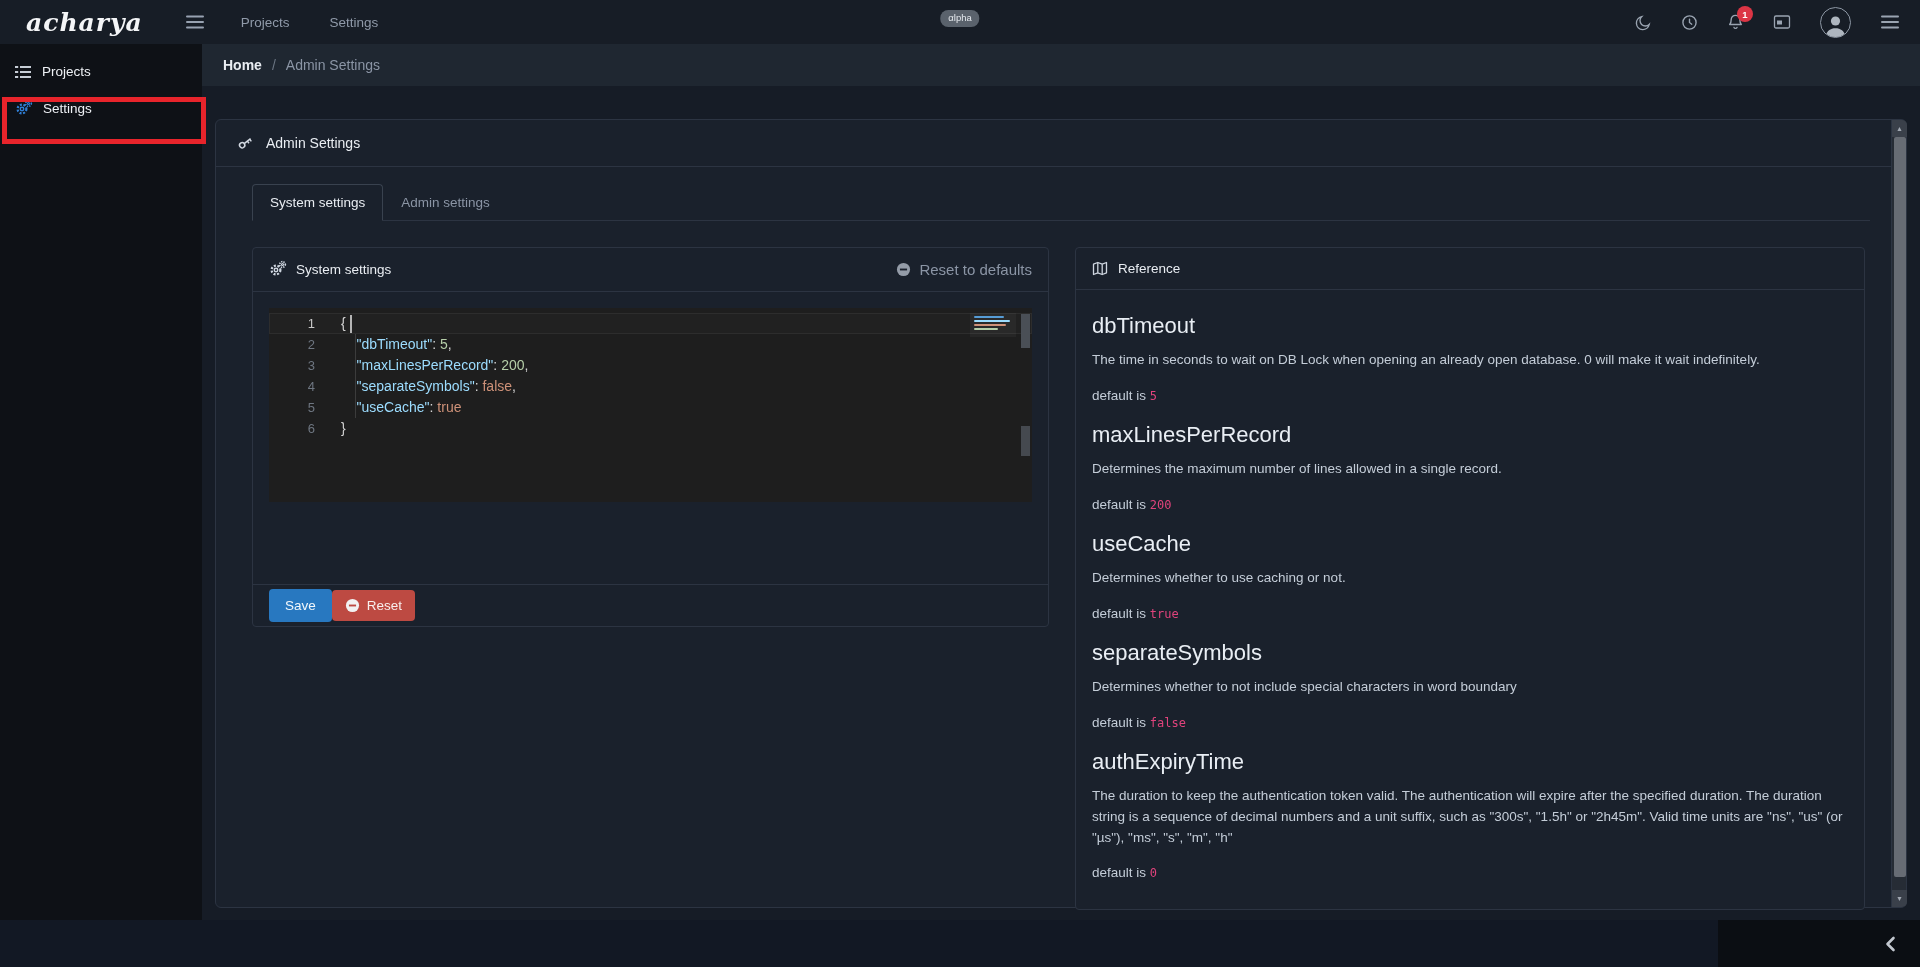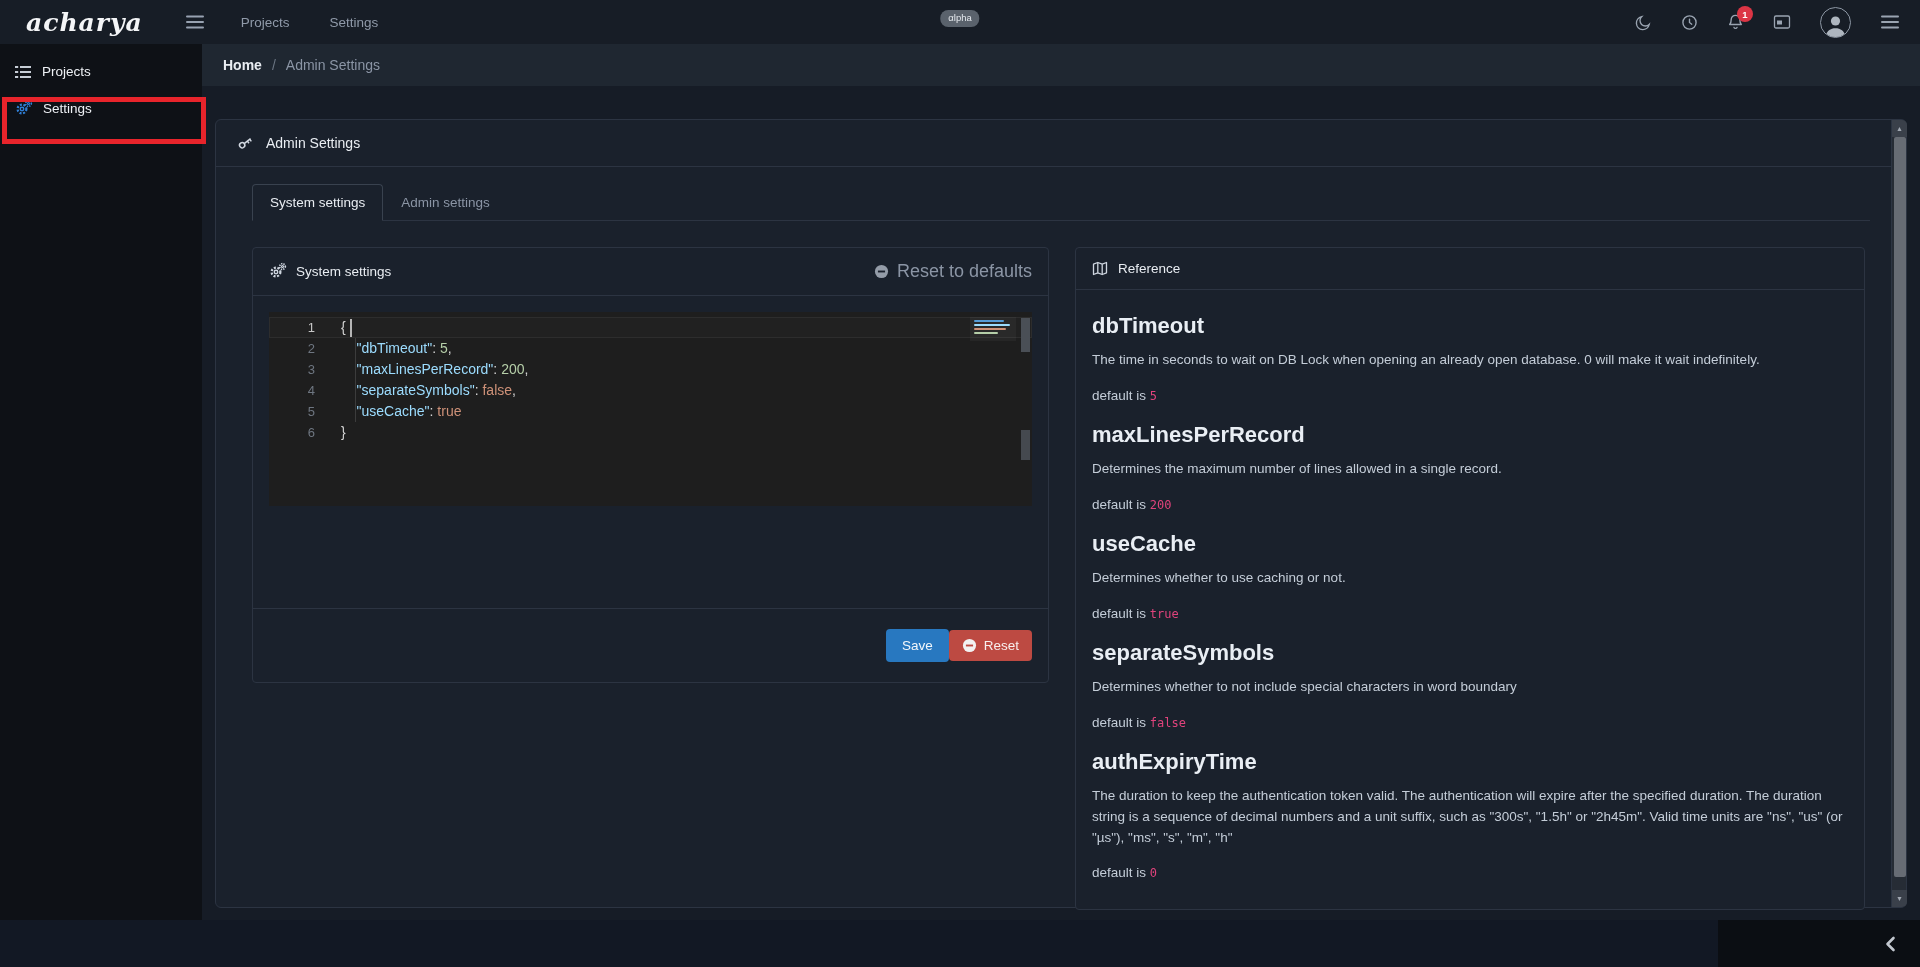--- a/index.html
+++ b/index.html
@@ -45,49 +45,49 @@
   .tab.active { color:#e9edf2; background:#1a212c; border:1px solid #39424f; border-bottom:1px solid #1a212c; border-radius:4px 4px 0 0; }
 
   .panels { margin:26px 0 0 36px; display:flex; gap:26px; align-items:flex-start; }
   .panel { border:1px solid #2c3442; border-radius:4px; background:#1a212c; }
   .panel-left { width:797px; }
   .panel-right { width:790px; height:663px; overflow:hidden; }
   .panel-header { display:flex; align-items:center; justify-content:space-between; padding:13px 16px; border-bottom:1px solid #2c3442; font-size:13.5px; color:#e9edf2; }
   .panel-title { display:flex; align-items:center; gap:10px; }
   .panel-title .ic { color:#cfd6e0; display:flex; }
   .gear-wrap.grey { color:#cfd6e0; }
-  .reset-defaults { display:flex; align-items:center; gap:8px; color:#8b95a5; font-size:18px; cursor:pointer; }
+  .reset-defaults { display:flex; align-items:center; gap:8px; color:#8b95a5; font-size:15px; cursor:pointer; }
 
   
   .panel-body { padding:16px; }
   .editor { height:194px; margin-bottom:66px; background:#1e1e1e; position:relative; font-family:"DejaVu Sans Mono", monospace; font-size:14px; line-height:21px; padding-top:5px; overflow:hidden; cursor:text; }
   .editor-line { display:flex; white-space:pre; height:21px; }
   .line-num { width:46px; text-align:right; color:#6e7681; flex:none; font-size:13px; }
   .line-code { padding-left:26px; }
   .editor-line.current { box-shadow:inset 0 0 0 1px #2d2d2d; background:rgba(255,255,255,0.015); }
   .editor-line.current .line-num { color:#c6c6c6; }
   .tok-punct { color:var(--tok_punct); }
   .tok-key   { color:var(--tok_key); }
   .tok-num   { color:var(--tok_num); }
   .tok-bool  { color:var(--tok_bool); }
   .indent-guide { position:absolute; left:86px; top:26px; height:84px; border-left:1px solid #3c3c3c; }
   .ed-cursor { position:absolute; left:81px; top:7px; width:1.5px; height:18px; background:#b5b5b5; }
   .minimap { position:absolute; right:16px; top:5px; width:46px; height:24px; background:rgba(255,255,255,0.04); display:flex; flex-direction:column; gap:2px; padding:3px 4px; }
   .minimap span { display:block; height:2px; border-radius:1px; }
   .ed-thumb1 { position:absolute; right:2px; top:6px; width:9px; height:34px; background:#4a4f56; }
   .ed-thumb2 { position:absolute; right:2px; top:118px; width:9px; height:30px; background:#45494f; }
 
-  .panel-footer { border-top:1px solid #2c3442; padding:20px 16px; display:flex; justify-content:flex-end; align-items:center;margin-top:20px; }
+  .panel-footer { border-top:1px solid #2c3442; padding:4px 16px; display:flex; justify-content:flex-start; align-items:center; }
   .btn { font-size:13.5px; border:none; border-radius:4px; cursor:pointer; }
   .btn-save { background:var(--accent_blue); color:#f2f7fb; padding:9px 16px; }
   .btn-reset { background:var(--danger_red); color:#f8efee; padding:8px 13px; display:flex; align-items:center; gap:7px; }
 
   
   .ref-body { padding:4px 16px 16px; }
-  .ref-name { font-size:22px; font-weight:bold; color:#e9eef4; margin:19px 0 11px; }
+  .ref-name { font-size:22px; font-weight:normal; color:#e9eef4; margin:19px 0 11px; }
   .ref-desc { font-size:13.5px; color:#c4cdd8; margin:0 0 17px; line-height:1.55; }
   .ref-default { font-size:13.5px; color:#c4cdd8; margin:0 0 6px; }
   .ref-default code { font-family:"DejaVu Sans Mono", monospace; font-size:12px; color:var(--code_pink); }
 
   
   .card-scrollbar { position:absolute; right:0; top:0; width:15px; height:100%; background:#262c35; border-left:1px solid #2c3442; border-radius:0 5px 5px 0; }
   .sb-arrow { position:absolute; left:0; width:15px; height:17px; background:#3a404a; color:#a2a8b2; font-size:7px; display:flex; align-items:center; justify-content:center; cursor:pointer; }
   .sb-arrow.up { top:0; border-radius:0 5px 0 0; }
   .sb-arrow.down { bottom:0; border-radius:0 0 5px 0; }
   .sb-thumb { position:absolute; left:1.5px; top:17px; width:12px; height:740px; background:#676c74; border-radius:2px; cursor:pointer; }

